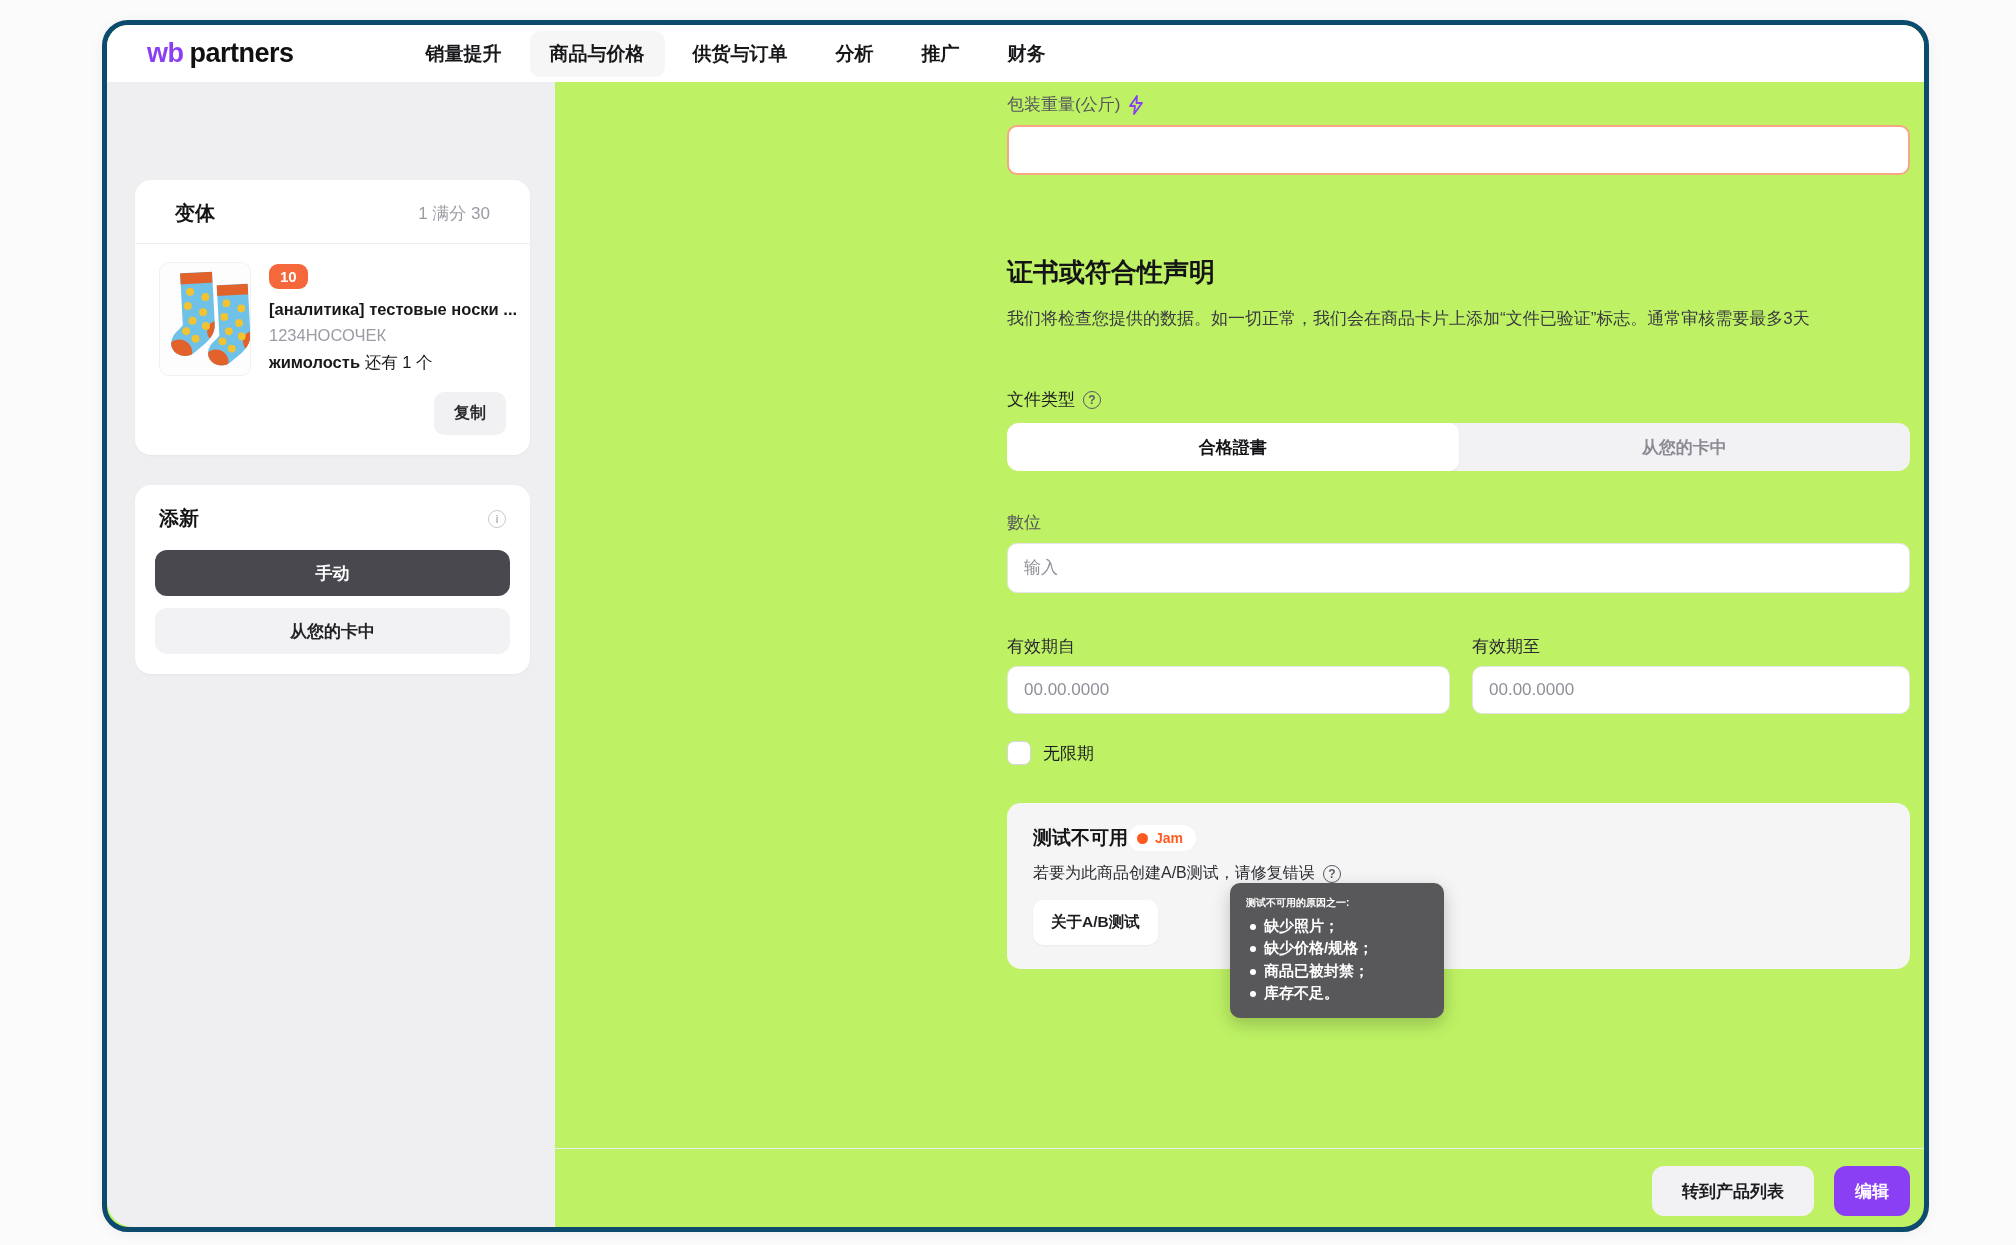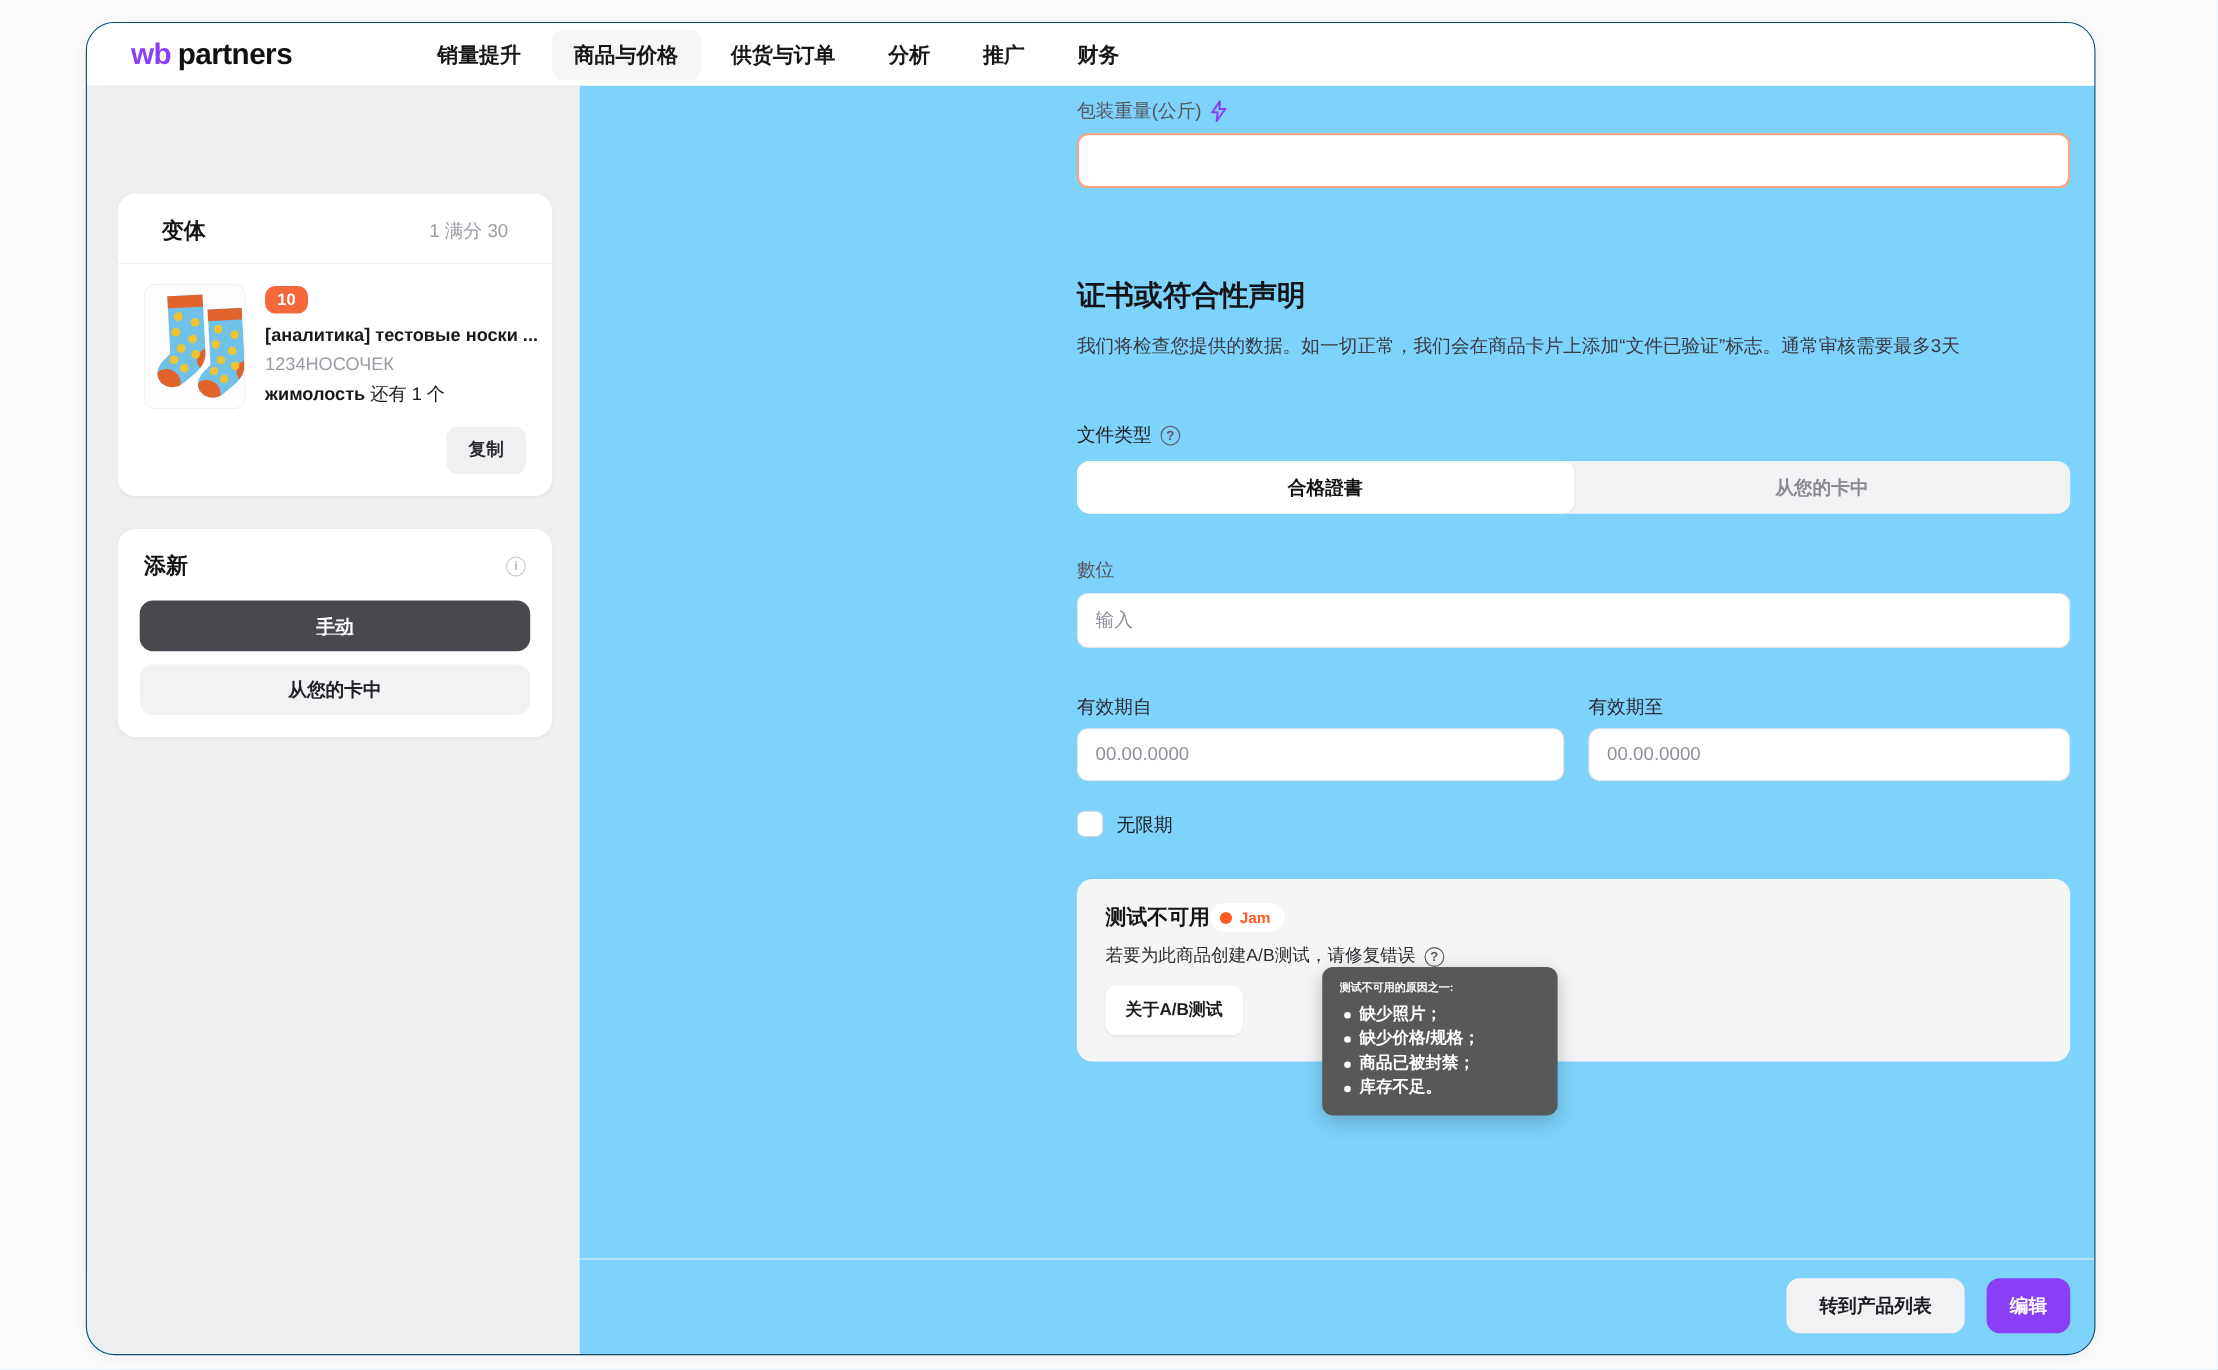--- a/index.html
+++ b/index.html
@@ -1,21 +1,21 @@
 <!DOCTYPE html>
 <html><head>
 <meta charset="utf-8">
 <style>
   * { margin:0; padding:0; box-sizing:border-box; }
   html,body { width:2016px; height:1245px; background:#fbfbfb; font-family:"Liberation Sans", sans-serif; }
   .stage { position:relative; width:2016px; height:1245px; overflow:hidden; }
 
   .window {
-    position:absolute; left:78px; top:20px; width:1827px; height:1212px;
-    background:#7dd3fc; border:1px solid #0c4a6e; border-radius:26px;
+    position:absolute; left:102px; top:20px; width:1827px; height:1212px;
+    background:#bef264; border:5px solid #0c4a6e; border-radius:26px;
     box-shadow:0 2px 14px rgba(0,0,0,.05); overflow:hidden;
   }
 
   
   .navbar { position:absolute; left:0; top:0; right:0; height:57px; background:#fff; display:flex; align-items:center; padding-left:40px; }
   .logo { display:flex; align-items:baseline; gap:6px; font-weight:700; font-size:27px; letter-spacing:-0.5px; }
   .logo .wb { color:#8b3ff5; }
   .logo .partners { color:#111113; }
   .nav-items { display:flex; align-items:center; margin-left:112px; gap:8px; }
   .nav-item { font-size:19px; font-weight:700; color:#17171a; padding:10px 20px; border-radius:10px; cursor:pointer; white-space:nowrap; }
@@ -37,21 +37,21 @@
   .product-sku { font-size:16.5px; color:#9b9ba4; margin-top:7px; }
   .product-color { font-size:16.5px; color:#18181b; margin-top:7px; }
   .product-color .c { font-weight:700; }
   .copy-row { text-align:right; padding:8px 24px 20px; }
   .copy-btn { display:inline-block; background:#f1f1f3; border:none; border-radius:10px; font-size:16px; font-weight:600; color:#2b2b30; padding:11px 20px; cursor:pointer; font-family:inherit; }
 
   .addnew-card { top:403px; padding:20px 20px 20px; }
   .addnew-head { display:flex; justify-content:space-between; align-items:center; padding:0 4px; }
   .info-icon { width:18px; height:18px; border:1.5px solid #c9c9cf; border-radius:50%; color:#b4b4bc; font-size:11px; display:flex; align-items:center; justify-content:center; font-weight:700; }
   .btn-block { display:block; width:100%; border:none; border-radius:12px; height:46px; font-size:17px; font-weight:700; cursor:pointer; font-family:inherit; }
-  .btn-dark { background:#49484f; color:#fff; margin-top:18px;text-decoration:underline; }
+  .btn-dark { background:#49484f; color:#fff; margin-top:18px; }
   .btn-light { background:#f2f2f4; color:#222226; margin-top:12px; }
 
   
   .field-label { position:absolute; font-size:17px; color:#55555e; display:flex; align-items:center; gap:8px; }
   .input { position:absolute; height:50px; border:1px solid #e4e4e9; border-radius:10px; font-size:17px; color:#222; padding:0 16px; font-family:inherit; background:#fff; }
   .input::placeholder { color:#8f8f99; opacity:1; }
   .input-warning { border:2px solid #f7a685; }
 
   .section-title { position:absolute; left:900px; top:230px; font-size:26px; font-weight:700; color:#141417; }
   .section-desc { position:absolute; left:900px; top:280px; width:910px; font-size:17px; line-height:1.62; color:#3a3a41; }

